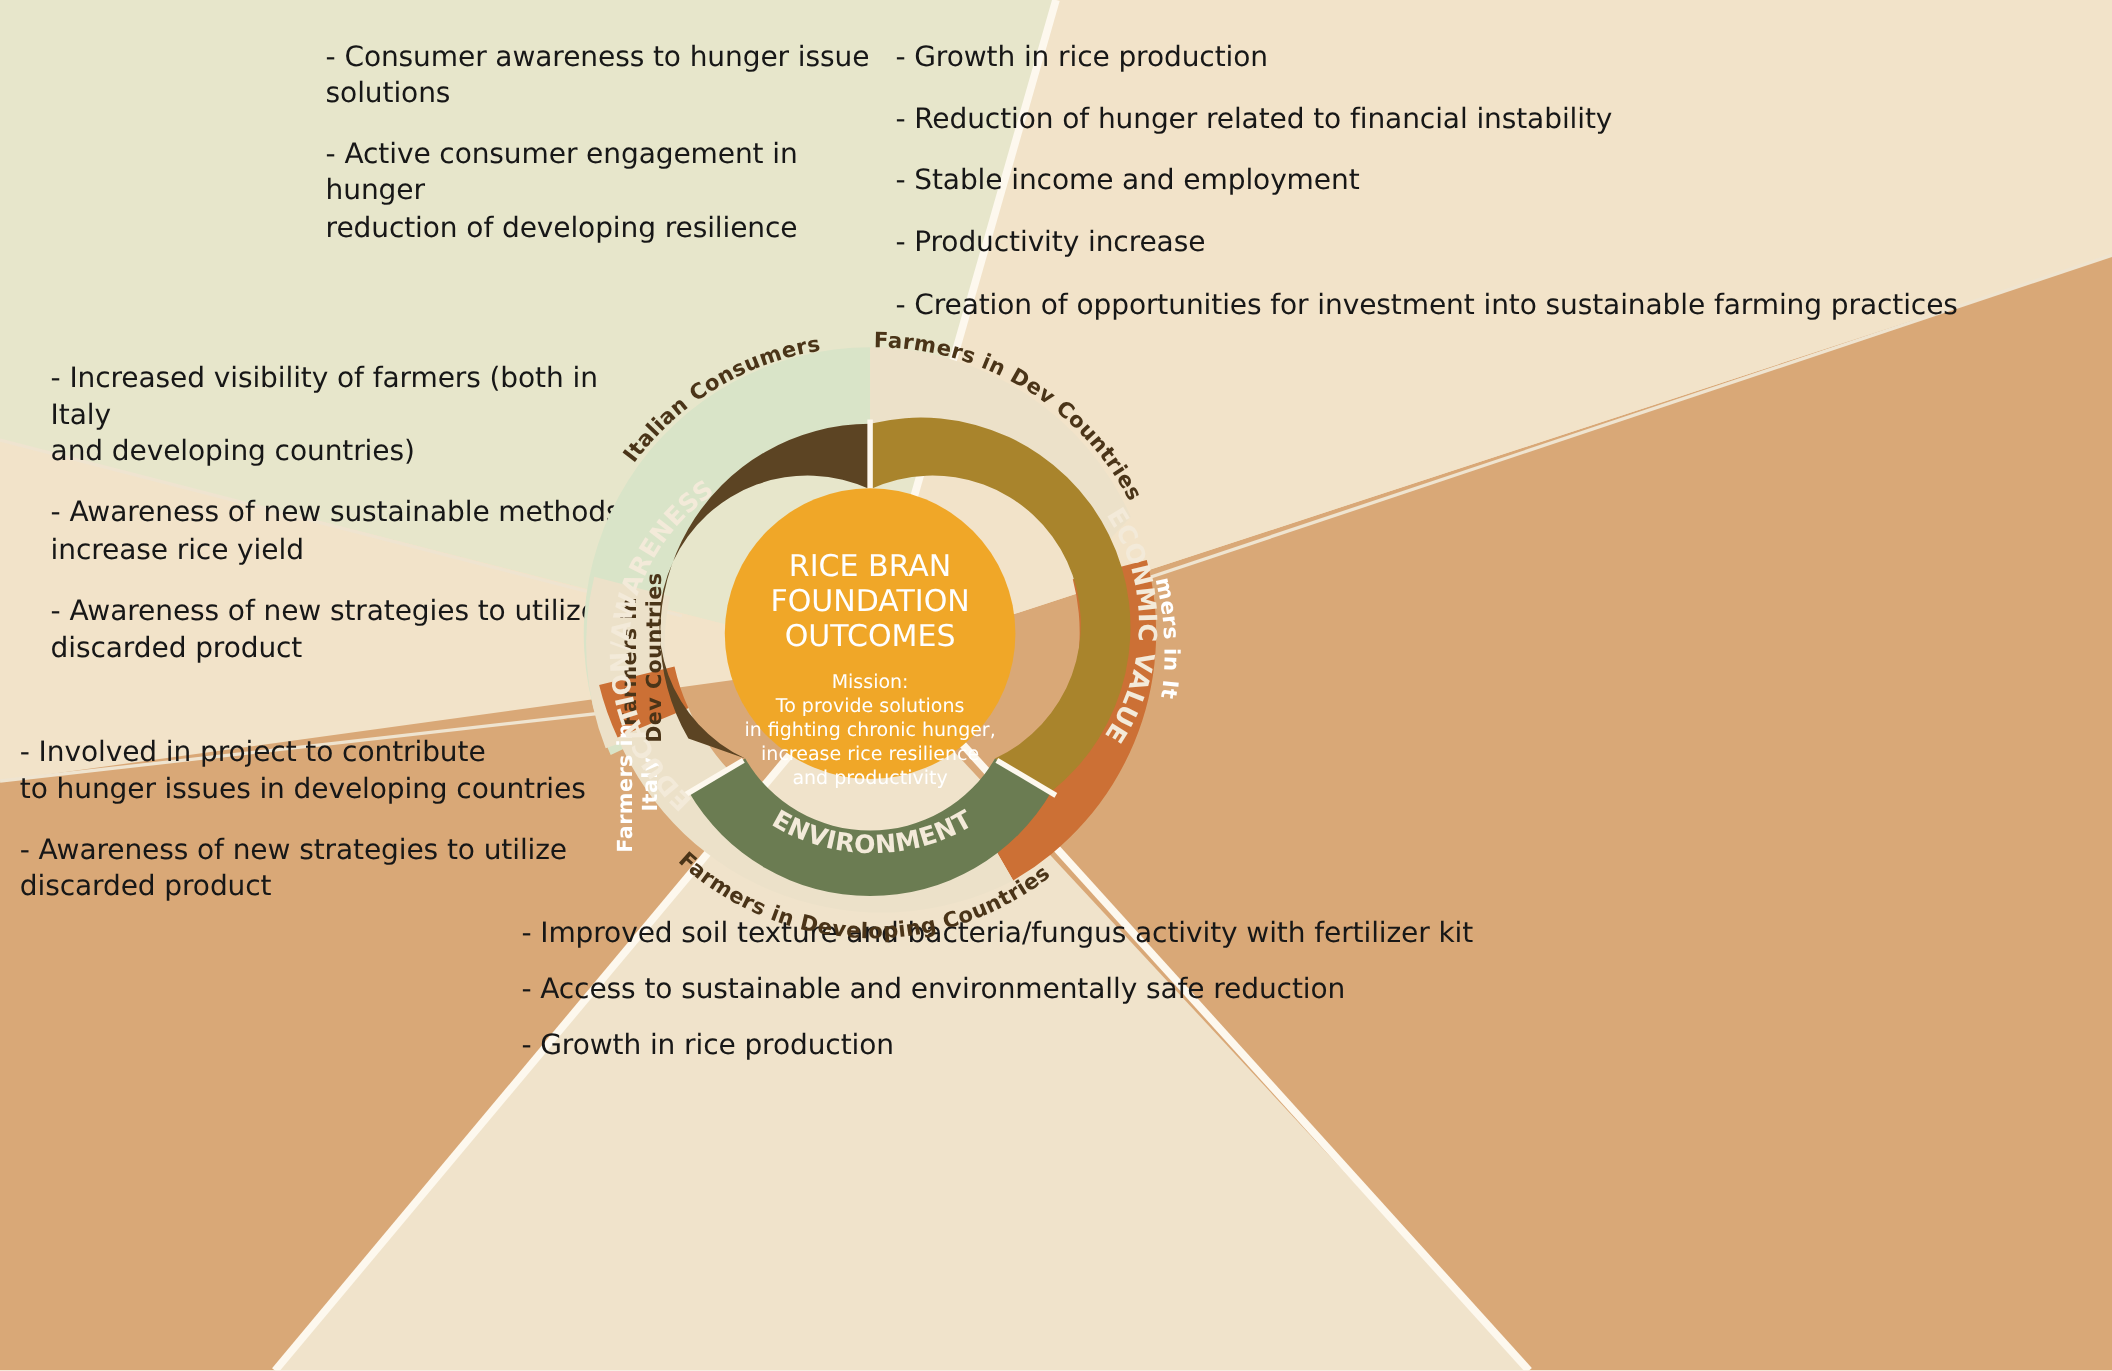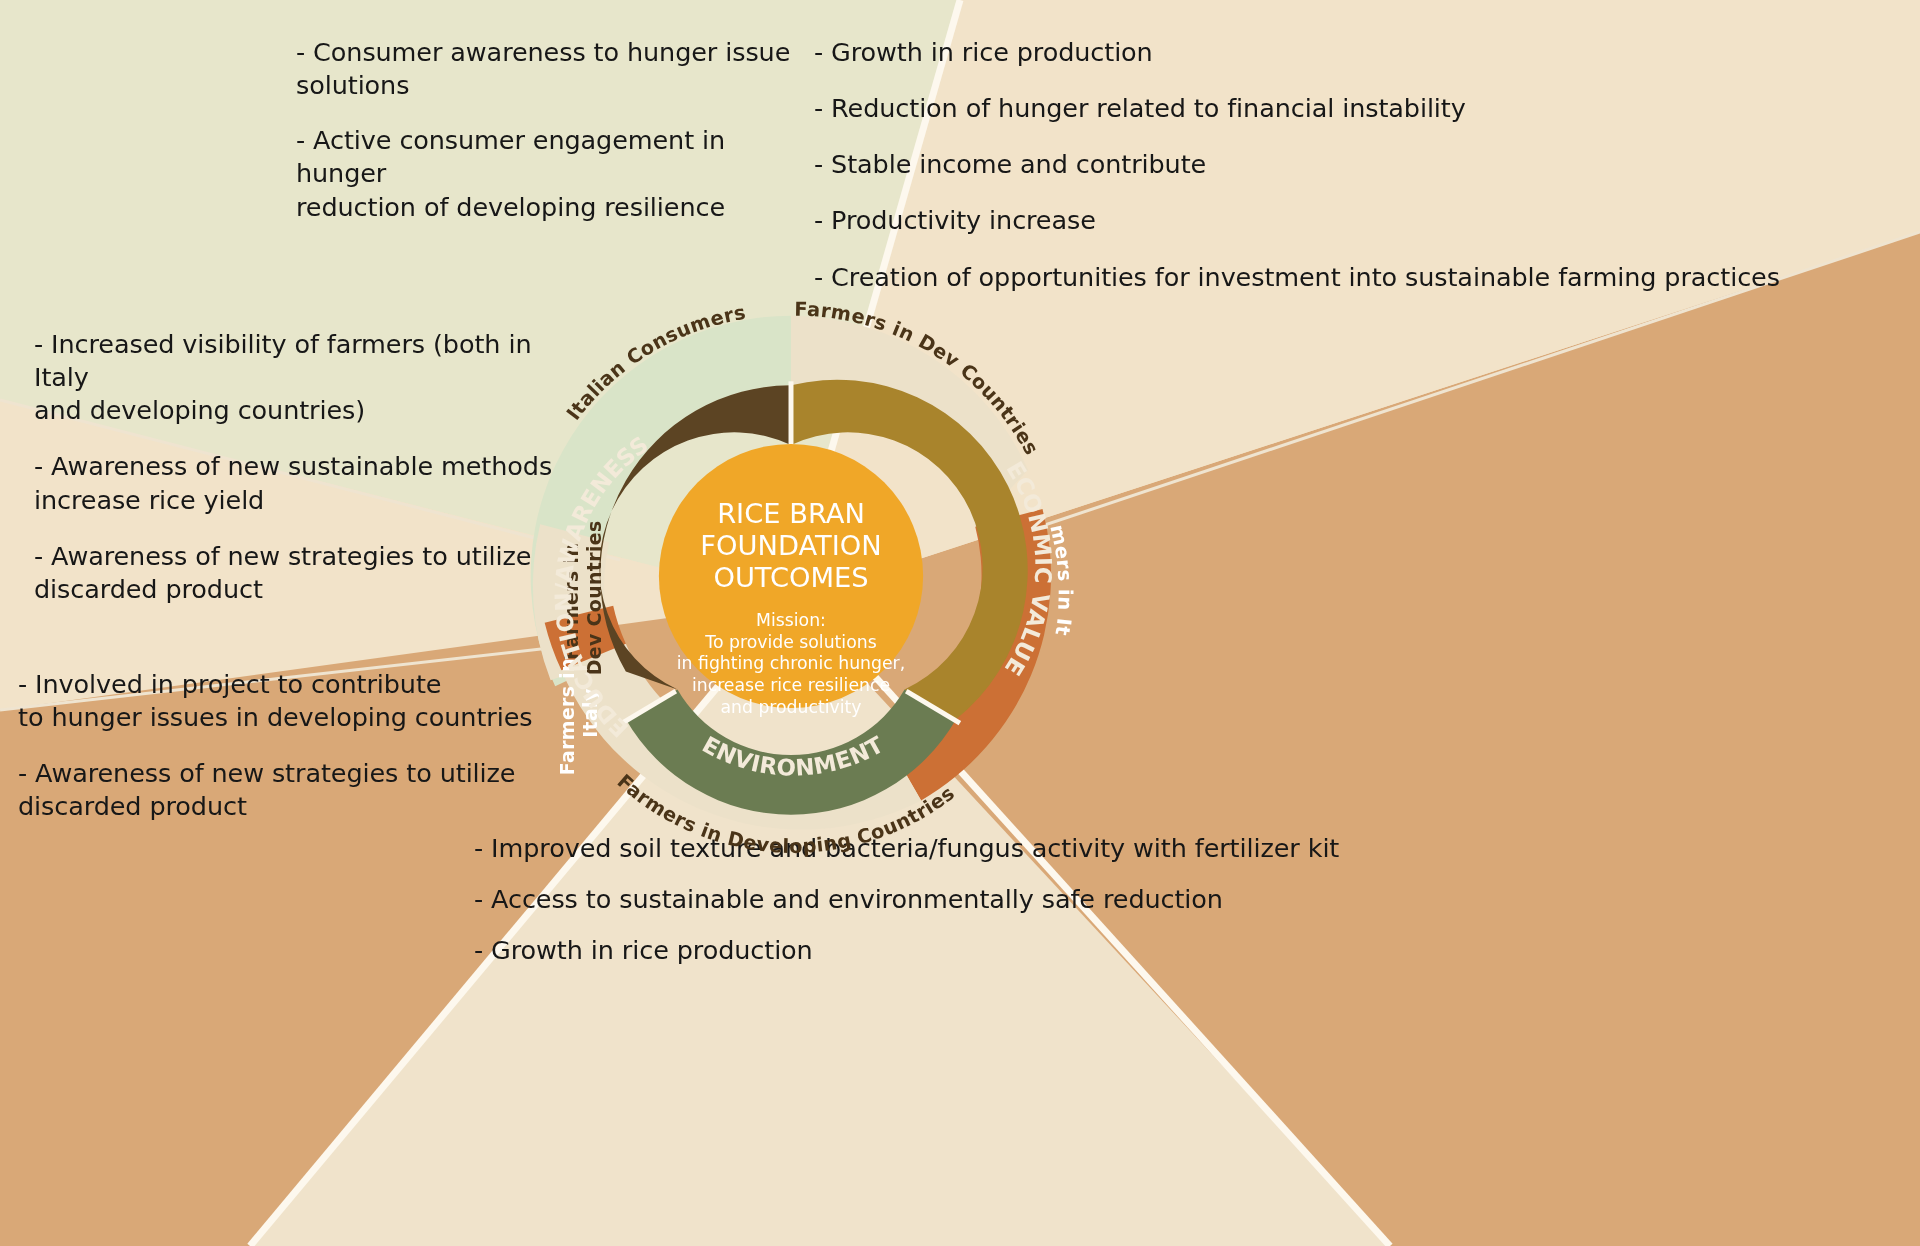--- a/index.html
+++ b/index.html
@@ -30,21 +30,21 @@
   }
   .txt-block .bullet {
     margin-bottom: 23px;
     white-space: pre-line;
   }
   .txt-block .bullet:last-child { margin-bottom: 0; }
 
   
   #block-consumers  { left: 296px; top: 36px;  width: 520px; }
   #block-devcountry { left: 814px; top: 36px;  width: 1090px; }
-  #block-education  { left: 34px;  top: 328px; width: 560px; }
+  #block-education  { left: 46px;  top: 328px; width: 560px; }
   #block-economic   { left: 1073px;top: 462px; width: 800px; }
   #block-italy      { left: 18px;  top: 668px; width: 520px; }
   #block-environ    { left: 446px; top: 832px; width: 900px; margin-left: 28px; }
 
   #block-consumers .bullet { margin-bottom: 22px; }
   #block-devcountry .bullet { margin-bottom: 23px; }
   #block-environ .bullet { margin-bottom: 18px; }
 
   #wheel {
     position: absolute;
@@ -107,21 +107,21 @@
 
   <div class="txt-block" id="block-consumers">
     <div class="bullet">- Consumer awareness to hunger issue solutions</div>
     <div class="bullet">- Active consumer engagement in hunger
   reduction of developing resilience</div>
   </div>
 
   <div class="txt-block" id="block-devcountry">
     <div class="bullet">- Growth in rice production</div>
     <div class="bullet">- Reduction of hunger related to financial instability</div>
-    <div class="bullet">- Stable income and contribute</div>
+    <div class="bullet">- Stable income and employment</div>
     <div class="bullet">- Productivity increase</div>
     <div class="bullet">- Creation of opportunities for investment into sustainable farming practices</div>
   </div>
 
   <div class="txt-block" id="block-education">
     <div class="bullet">- Increased visibility of farmers (both in Italy
    and developing countries)</div>
     <div class="bullet">- Awareness of new sustainable methods to
   increase rice yield</div>
     <div class="bullet">- Awareness of new strategies to utilize

